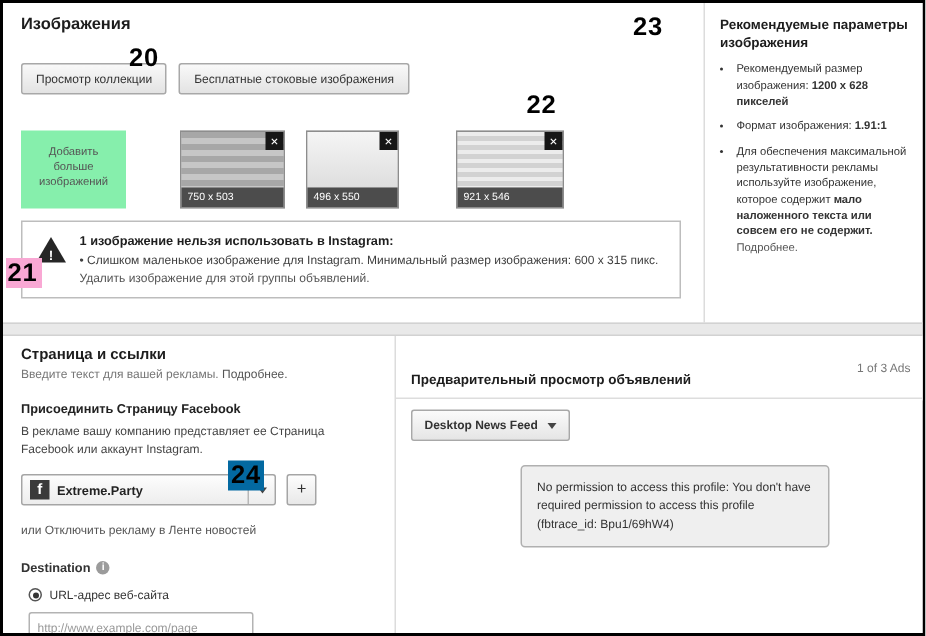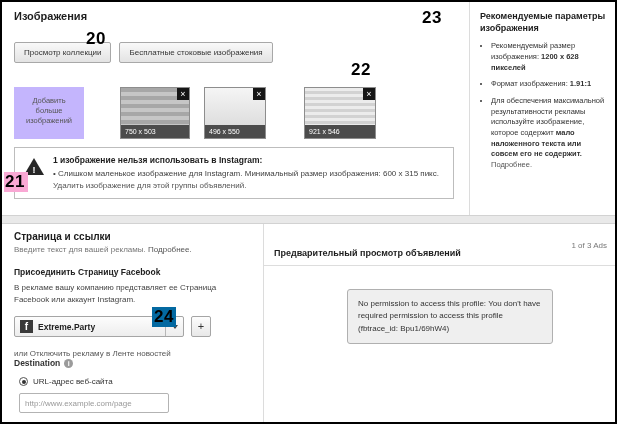--- a/index.html
+++ b/index.html
@@ -9,21 +9,21 @@
   .panel{position:absolute;background:#fff;}
 
   
   .images-panel{left:0;top:0;width:468px;height:213px;padding:8px 12px;border-right:1px solid #dcdcdc;}
   .images-panel h2{font-size:11px;color:#1d1d1d;margin-bottom:20px;}
   .sub{font-size:8px;color:#767676;}
   .link{color:#555;cursor:pointer;}
   .btn-row{display:flex;gap:8px;margin-top:15px;}
   .btn{font-family:inherit;font-size:8px;color:#333;background:linear-gradient(#f9f9f9,#e3e3e3);border:1px solid #a8a8a8;border-radius:2px;padding:5px 9px;cursor:pointer;white-space:nowrap;}
   .thumbs-row{display:flex;align-items:flex-start;margin-top:24px;}
-  .add-more{width:70px;height:52px;background:#c4b5fd;color:#555;font-size:7.5px;line-height:1.35;text-align:center;padding:9px 6px;cursor:pointer;}
+  .add-more{width:70px;height:52px;background:#86efac;color:#555;font-size:7.5px;line-height:1.35;text-align:center;padding:9px 6px;cursor:pointer;}
   .thumb{position:relative;height:52px;border:1px solid #8d8d8d;background:#ccc;}
   .t1{width:70px;margin-left:36px;}
   .t2{width:62px;margin-left:14px;}
   .t3{width:72px;margin-left:38px;}
   .shot{position:absolute;left:0;right:0;top:0;bottom:13px;}
   .t1 .shot{background:repeating-linear-gradient(180deg,#a7a7a7 0 4px,#c6c6c6 4px 8px);}
   .t2 .shot{background:linear-gradient(#f5f5f5,#dedede);}
   .t3 .shot{background:repeating-linear-gradient(180deg,#ececec 0 3px,#d2d2d2 3px 6px);}
   .size-label{position:absolute;left:0;right:0;bottom:0;height:13px;background:#4c4c4c;color:#fff;font-size:7px;line-height:13px;padding-left:4px;}
   .close{position:absolute;top:0;right:0;width:12px;height:12px;background:#161616;color:#fff;font-size:9px;line-height:12px;text-align:center;cursor:pointer;}
@@ -49,21 +49,21 @@
   .connect-label{font-size:8.5px;font-weight:bold;color:#222;margin-top:13px;}
   .desc{font-size:8px;color:#444;line-height:1.45;margin-top:5px;width:234px;}
   .select-row{display:flex;gap:7px;margin-top:11px;}
   .fb-select{display:flex;align-items:center;width:170px;height:21px;border:1px solid #a5a5a5;border-radius:2px;background:linear-gradient(#fdfdfd,#ededed);padding-left:5px;cursor:pointer;}
   .fb-badge{width:13px;height:13px;background:#3a3a3a;color:#fff;font-size:10px;font-weight:bold;line-height:13px;text-align:center;margin-right:5px;flex:0 0 auto;}
   .page-name{font-size:8.5px;font-weight:bold;color:#222;flex:1;}
   .caret-box{width:18px;align-self:stretch;border-left:1px solid #b7b7b7;display:flex;align-items:center;justify-content:center;}
   .caret{width:0;height:0;border-left:3.5px solid transparent;border-right:3.5px solid transparent;border-top:4.5px solid #444;}
   .plus-btn{width:20px;height:21px;border:1px solid #a5a5a5;border-radius:2px;background:linear-gradient(#fdfdfd,#e8e8e8);font-family:inherit;font-size:11px;color:#333;cursor:pointer;line-height:1;}
   .or-line{font-size:8px;color:#555;margin-top:12px;}
-  .dest-label{display:flex;align-items:center;gap:4px;font-size:8.5px;font-weight:bold;color:#333;margin-top:0;}
+  .dest-label{display:flex;align-items:center;gap:4px;font-size:8.5px;font-weight:bold;color:#333;margin-top:15px;}
   .info{width:9px;height:9px;border-radius:50%;background:#9b9b9b;color:#fff;font-size:7px;font-weight:bold;line-height:9px;text-align:center;cursor:pointer;}
   .radio-row{display:flex;align-items:center;gap:5px;font-size:8px;color:#333;margin:9px 0 0 5px;cursor:pointer;}
   .radio{position:relative;width:9px;height:9px;border-radius:50%;border:1px solid #555;background:#fff;flex:0 0 auto;}
   .radio::after{content:"";position:absolute;left:1.5px;top:1.5px;right:1.5px;bottom:1.5px;border-radius:50%;background:#333;}
   .url-input{display:block;margin:7px 0 0 5px;width:150px;height:20px;border:1px solid #b3b3b3;border-radius:2px;font-family:inherit;font-size:8px;color:#333;padding:0 5px;background:#fff;}
   .url-input::placeholder{color:#999;}
 
   
   .preview-panel{left:262px;top:222px;width:353px;height:202px;}
   .preview-header{display:flex;justify-content:space-between;align-items:center;padding:8px 10px 7px;border-bottom:1px solid #ddd;}
@@ -179,20 +179,24 @@
     </label>
     <input class="url-input" type="text" placeholder="http://www.example.com/page" style="">
   </section>
 
   <section class="panel preview-panel">
     <div class="preview-header">
       <h3>Предварительный просмотр объявлений</h3>
       <span class="ads-count">1 of 3 Ads</span>
     </div>
     <div class="preview-toolbar">
+      <button class="format-btn">
+        <span>Desktop News Feed</span>
+        <span class="caret"></span>
+      </button>
     </div>
     <div class="preview-body">
       <div class="error-box">No permission to access this profile: You don't have required permission to access this profile (fbtrace_id: Bpu1/69hW4)</div>
     </div>
   </section>
 
   <div class="callout c20">20</div>
   <div class="callout c21">21</div>
   <div class="callout c22">22</div>
   <div class="callout c23">23</div>

